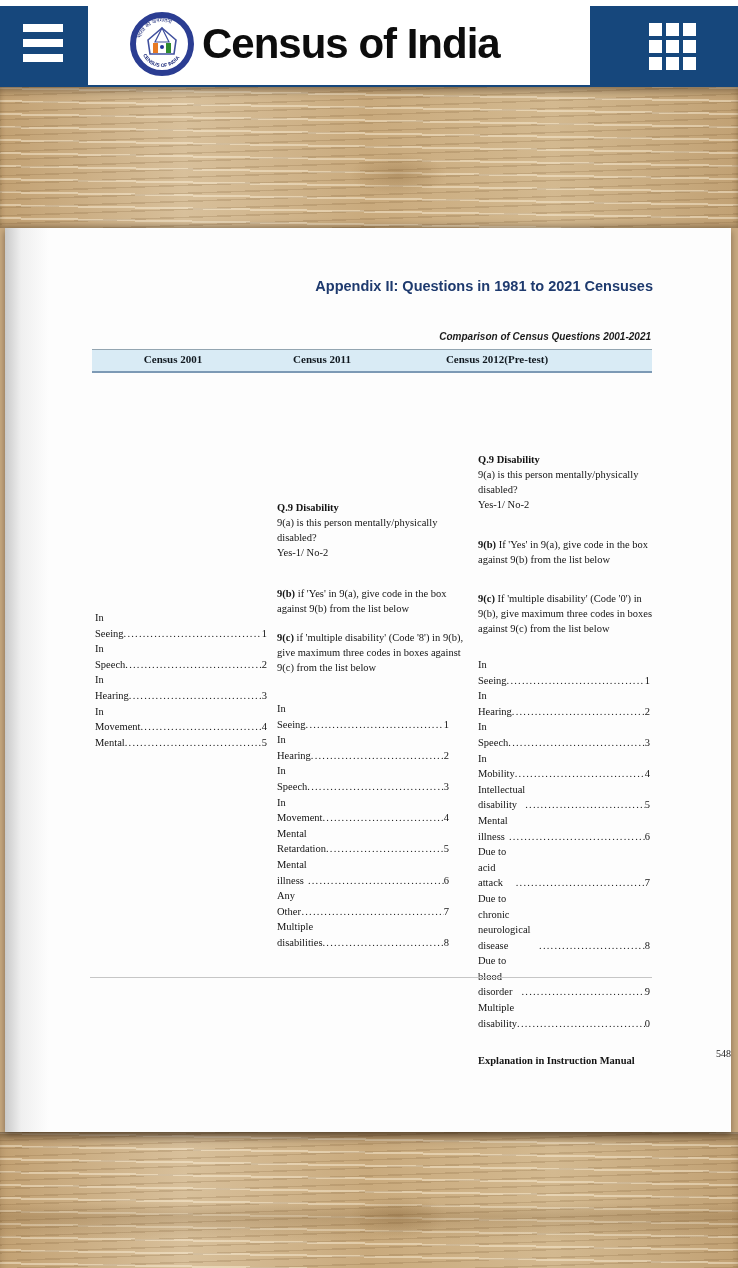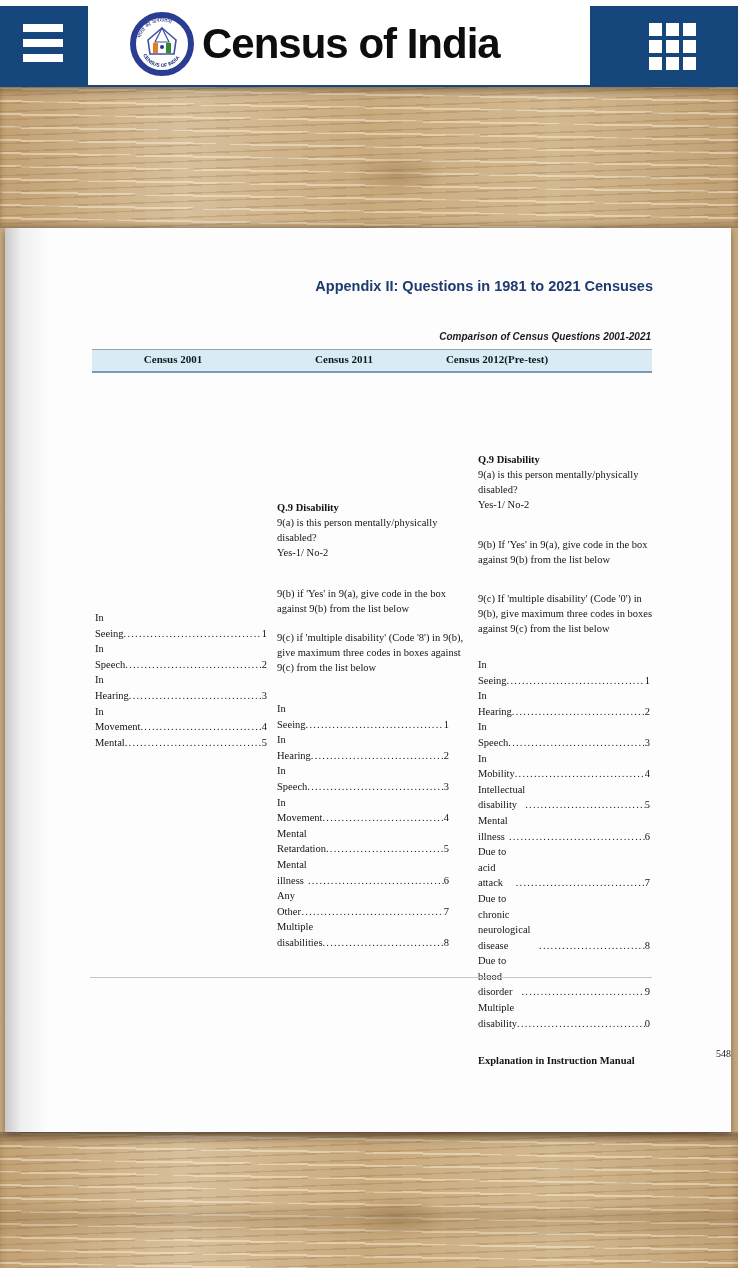--- a/index.html
+++ b/index.html
@@ -65,31 +65,31 @@
   }
   .cmp-table{position:absolute;left:87px;top:121px;width:560px;}
   .thead{
     position:relative;height:21px;background:#d9ebf5;
     border-top:1px solid #93a5b1;border-bottom:2px solid #7d9ab5;
   }
   .th{
     position:absolute;top:3px;transform:translateX(-50%);
     font-family:"Liberation Serif",serif;font-weight:bold;font-size:11px;color:#10181f;white-space:nowrap;
   }
-  .th1{left:67px;padding-left:28px;} .th2{left:252px;} .th3{left:405px;}
+  .th1{left:67px;padding-left:28px;} .th2{left:230px;} .th3{left:405px;}
 
   .tcol{position:absolute;color:#141414;}
   #col-2001{left:90px;top:360px;width:172px;}
   #col-2011{left:272px;top:272px;width:190px;}
   #col-2021{left:473px;top:224px;width:178px;}
 
   .b-heading{font-weight:bold;font-size:10.5px;line-height:15px;}
   .b-para{font-size:10.5px;line-height:15px;}
   .b-para.b-bold{font-weight:bold;}
-  .b-lead{font-weight:normal;}
+  .b-lead{font-weight:bold;}
   .b-list{max-width:172px;}
   .dot-row{display:flex;align-items:flex-end;font-size:10.5px;line-height:15.6px;}
   .dot-label{flex:0 1 auto;}
   .dot-fill{flex:1 1 auto;overflow:hidden;white-space:nowrap;min-width:6px;}
   .dot-fill::after{content:"....................................................................";letter-spacing:1.2px;}
   .dot-code{flex:0 0 auto;}
 
   .bottom-rule{position:absolute;left:85px;top:749px;width:562px;height:1px;background:#c6c6c6;}
   .page-number{position:absolute;left:0;top:820px;width:726px;text-align:right;font-size:10px;color:#222;}
 </style>

